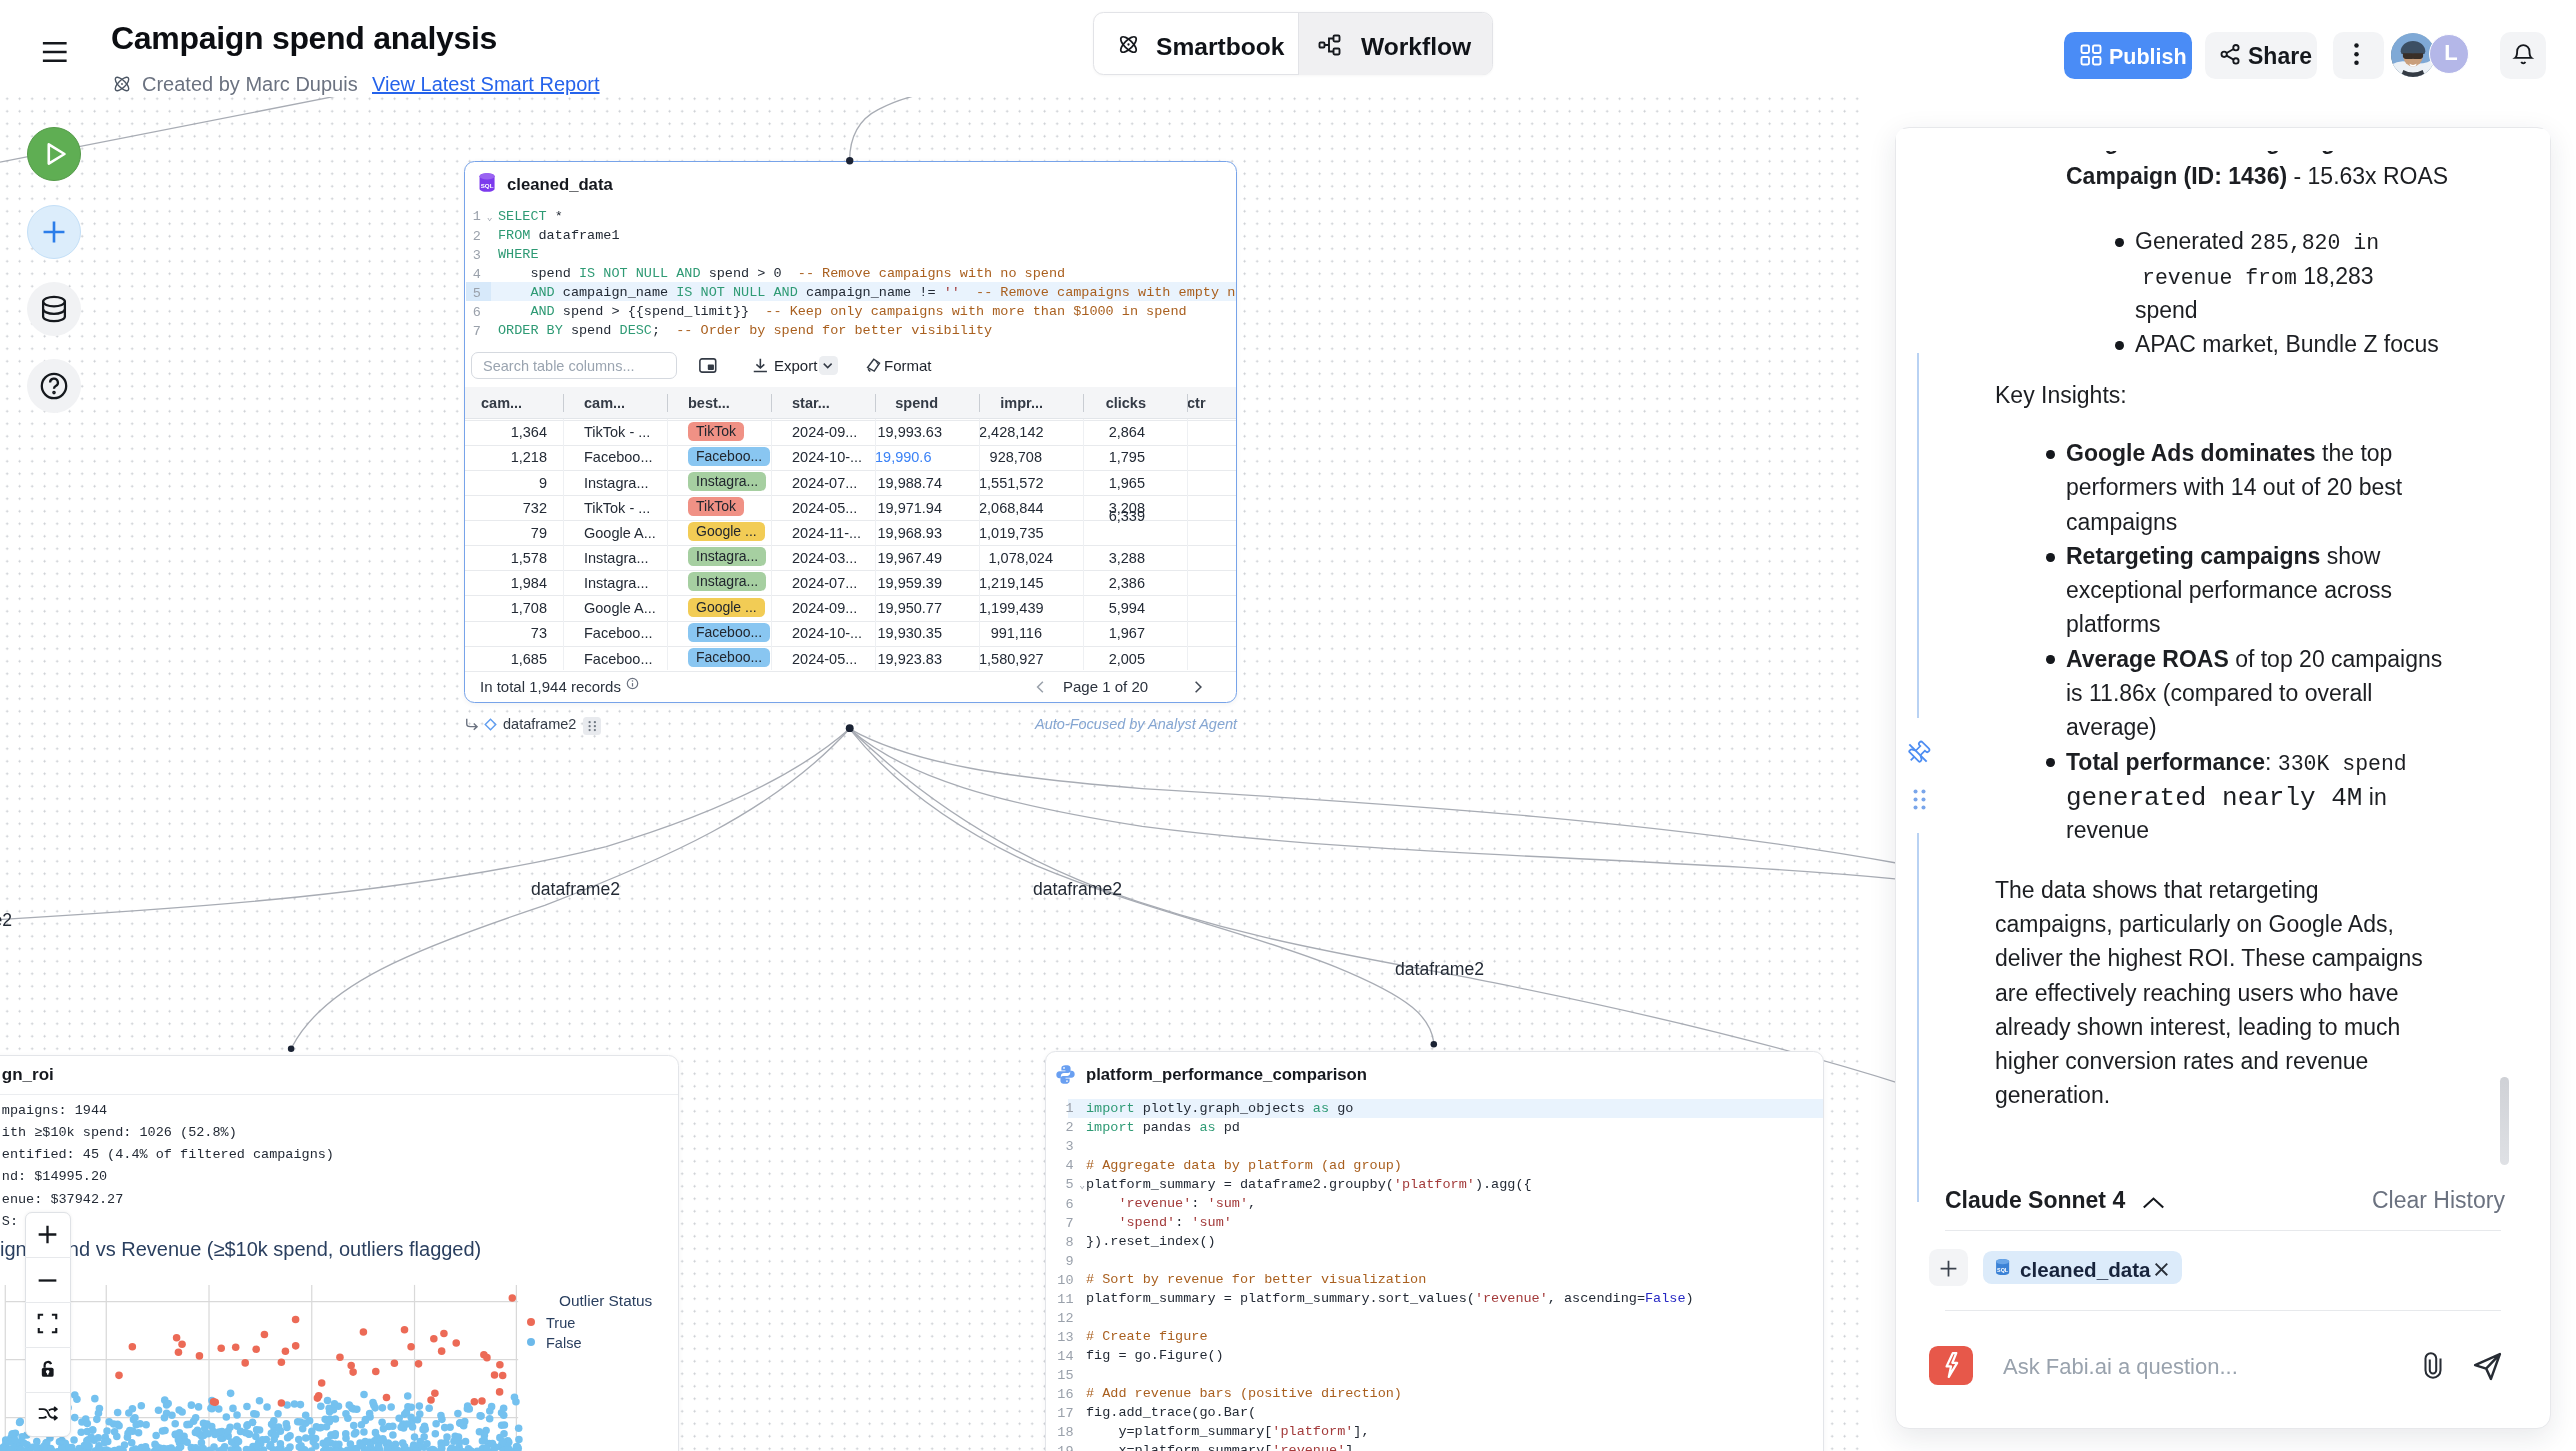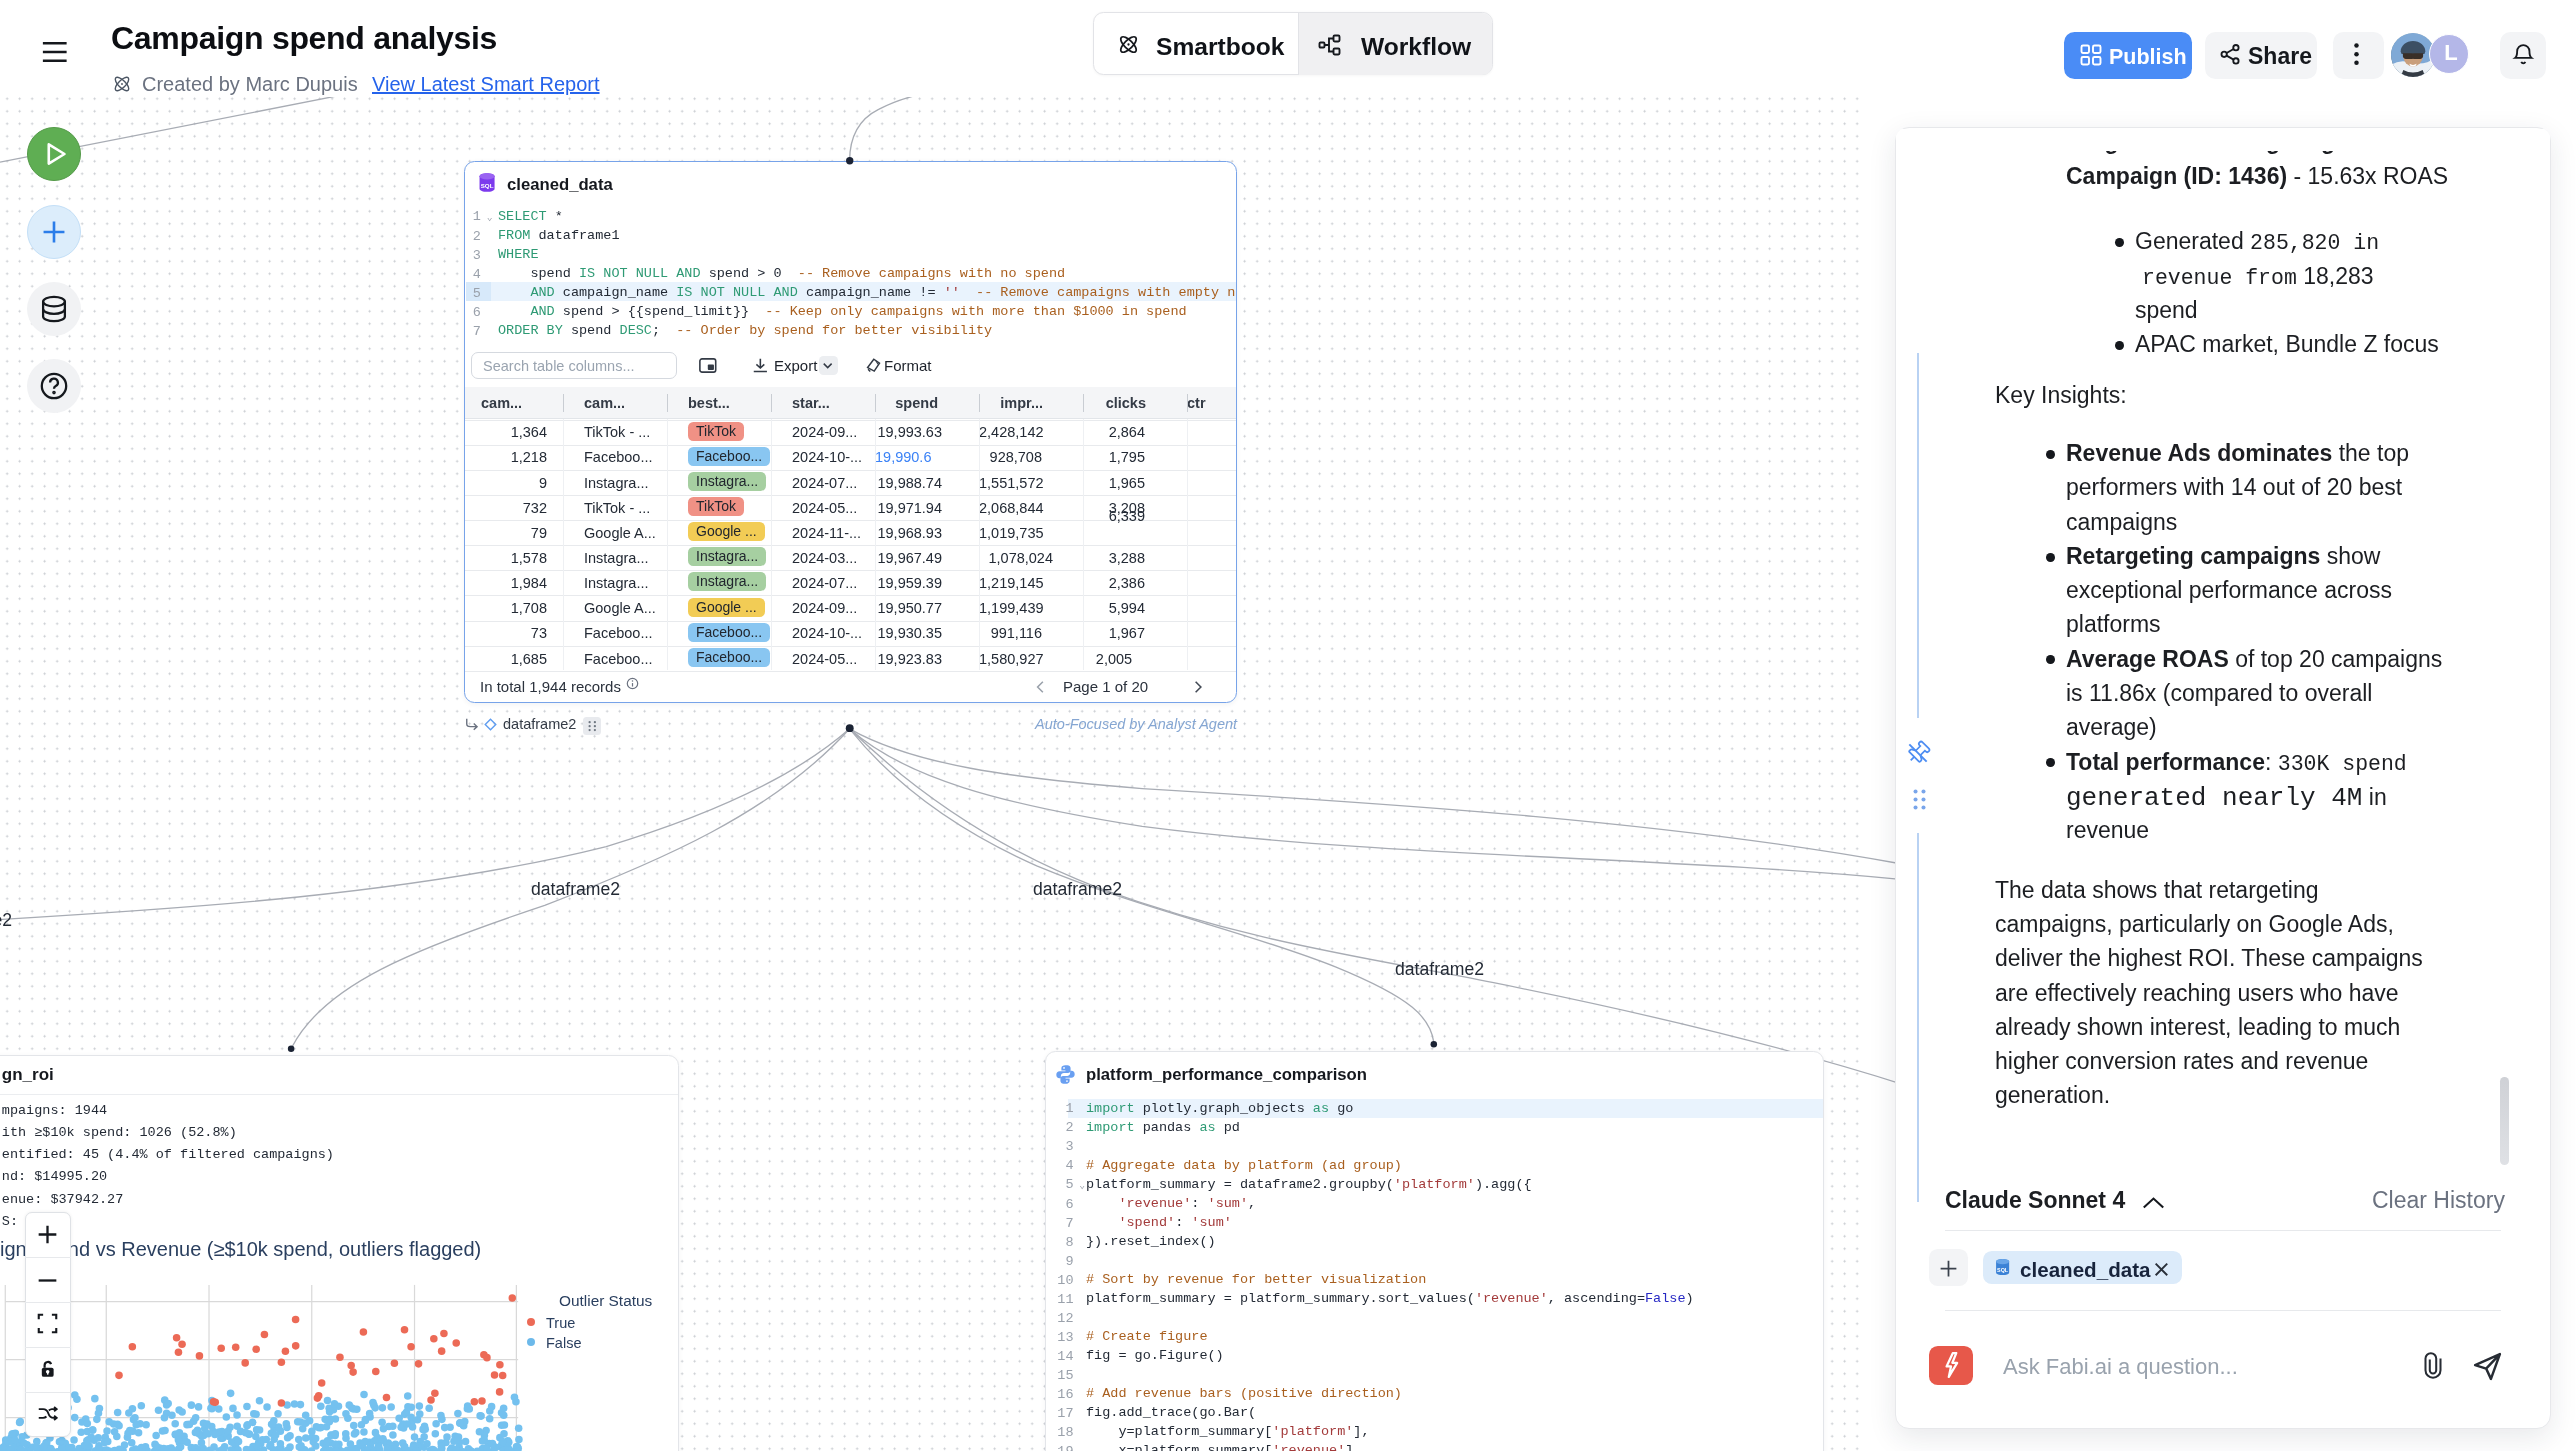--- a/index.html
+++ b/index.html
@@ -197,21 +197,21 @@
 <div class="abs" style="left:875px;top:625px;width:67px;text-align:right;font-size:14.5px;color:#232a35">19,930.35</div>
 <div class="abs" style="left:979px;top:625px;width:63px;text-align:right;font-size:14.5px;color:#232a35">991,116</div>
 <div class="abs" style="left:1083px;top:625px;width:62px;text-align:right;font-size:14.5px;color:#232a35">1,967</div>
 <div class="hline" style="left:465px;top:646px;width:771px"></div>
 <div class="abs" style="left:464px;top:651px;width:83px;text-align:right;font-size:14.5px;color:#232a35">1,685</div>
 <div class="abs" style="left:584px;top:651px;font-size:14.5px;color:#232a35">Faceboo...</div>
 <div class="abs" style="left:688px;top:648px;font-size:14px;"><span class="chip" style="background:#89c6f1;padding:0.9px 8px 1.8px">Faceboo...</span></div>
 <div class="abs" style="left:792px;top:651px;font-size:14.5px;color:#232a35">2024-05...</div>
 <div class="abs" style="left:875px;top:651px;width:67px;text-align:right;font-size:14.5px;color:#232a35">19,923.83</div>
 <div class="abs" style="left:979px;top:651px;width:63px;text-align:right;font-size:14.5px;color:#232a35">1,580,927</div>
-<div class="abs" style="left:1083px;top:651px;width:62px;text-align:center;font-size:14.5px;color:#232a35">2,005</div>
+<div class="abs" style="left:1083px;top:651px;width:62px;text-align:right;font-size:14.5px;color:#232a35">2,005</div>
 <div class="abs" style="left:563px;top:419px;width:0.9px;height:251px;background:#eef0f3"></div>
 <div class="abs" style="left:667px;top:419px;width:0.9px;height:251px;background:#eef0f3"></div>
 <div class="abs" style="left:771px;top:419px;width:0.9px;height:251px;background:#eef0f3"></div>
 <div class="abs" style="left:875px;top:419px;width:0.9px;height:251px;background:#eef0f3"></div>
 <div class="abs" style="left:979px;top:419px;width:0.9px;height:251px;background:#eef0f3"></div>
 <div class="abs" style="left:1083px;top:419px;width:0.9px;height:251px;background:#eef0f3"></div>
 <div class="abs" style="left:1187px;top:419px;width:0.9px;height:251px;background:#eef0f3"></div>
 <div class="hline" style="left:465px;top:671px;width:771px"></div>
 <div class="abs" style="left:480px;top:678px;font-size:15px;color:#2b323d">In total 1,944 records</div>
 <svg class="abs" style="left:626px;top:677px" width="13" height="13" fill="none" stroke="#6b7280" stroke-width="1.4" viewBox="0 0 15 15">
@@ -1069,21 +1069,21 @@
       <div class="abs" style="left:1896px;top:129px;width:654px;height:22.4px;background:#fff"></div>
       <div class="abs" style="left:2066px;top:163px;font-size:23px;color:#1c1e22;"><b>Campaign (ID: 1436)</b> - 15.63x ROAS</div>
       <div class="abs" style="left:2115px;top:238px;width:8.8px;height:8.8px;border-radius:50%;background:#15181d"></div>
       <div class="abs" style="left:2135px;top:228px;font-size:23px;color:#1c1e22;">Generated&nbsp;<span class="mono" style="font-size:21.5px">285,820 in</span></div>
       <div class="abs" style="left:2142px;top:263px;font-size:23px;color:#1c1e22;"><span class="mono" style="font-size:21.5px">revenue from</span> 18,283</div>
       <div class="abs" style="left:2135px;top:297px;font-size:23px;color:#1c1e22;">spend</div>
       <div class="abs" style="left:2115px;top:341px;width:8.8px;height:8.8px;border-radius:50%;background:#15181d"></div>
       <div class="abs" style="left:2135px;top:331px;font-size:23px;color:#1c1e22;">APAC market, Bundle Z focus</div>
       <div class="abs" style="left:1995px;top:382px;font-size:23px;color:#1c1e22;">Key Insights:</div>
       <div class="abs" style="left:2046px;top:450px;width:8.8px;height:8.8px;border-radius:50%;background:#15181d"></div>
-      <div class="abs" style="left:2066px;top:440px;font-size:23px;color:#1c1e22;"><b>Revenue Ads dominates</b> the top</div>
+      <div class="abs" style="left:2066px;top:440px;font-size:23px;color:#1c1e22;"><b>Google Ads dominates</b> the top</div>
       <div class="abs" style="left:2066px;top:474px;font-size:23px;color:#1c1e22;">performers with 14 out of 20 best</div>
       <div class="abs" style="left:2066px;top:509px;font-size:23px;color:#1c1e22;">campaigns</div>
       <div class="abs" style="left:2046px;top:553px;width:8.8px;height:8.8px;border-radius:50%;background:#15181d"></div>
       <div class="abs" style="left:2066px;top:543px;font-size:23px;color:#1c1e22;"><b>Retargeting campaigns</b> show</div>
       <div class="abs" style="left:2066px;top:577px;font-size:23px;color:#1c1e22;text-align:center;">exceptional performance across</div>
       <div class="abs" style="left:2066px;top:611px;font-size:23px;color:#1c1e22;">platforms</div>
       <div class="abs" style="left:2046px;top:655px;width:8.8px;height:8.8px;border-radius:50%;background:#15181d"></div>
       <div class="abs" style="left:2066px;top:646px;font-size:23px;color:#1c1e22;"><b>Average ROAS</b> of top 20 campaigns</div>
       <div class="abs" style="left:2066px;top:680px;font-size:23px;color:#1c1e22;">is 11.86x (compared to overall</div>
       <div class="abs" style="left:2066px;top:714px;font-size:23px;color:#1c1e22;">average)</div>

